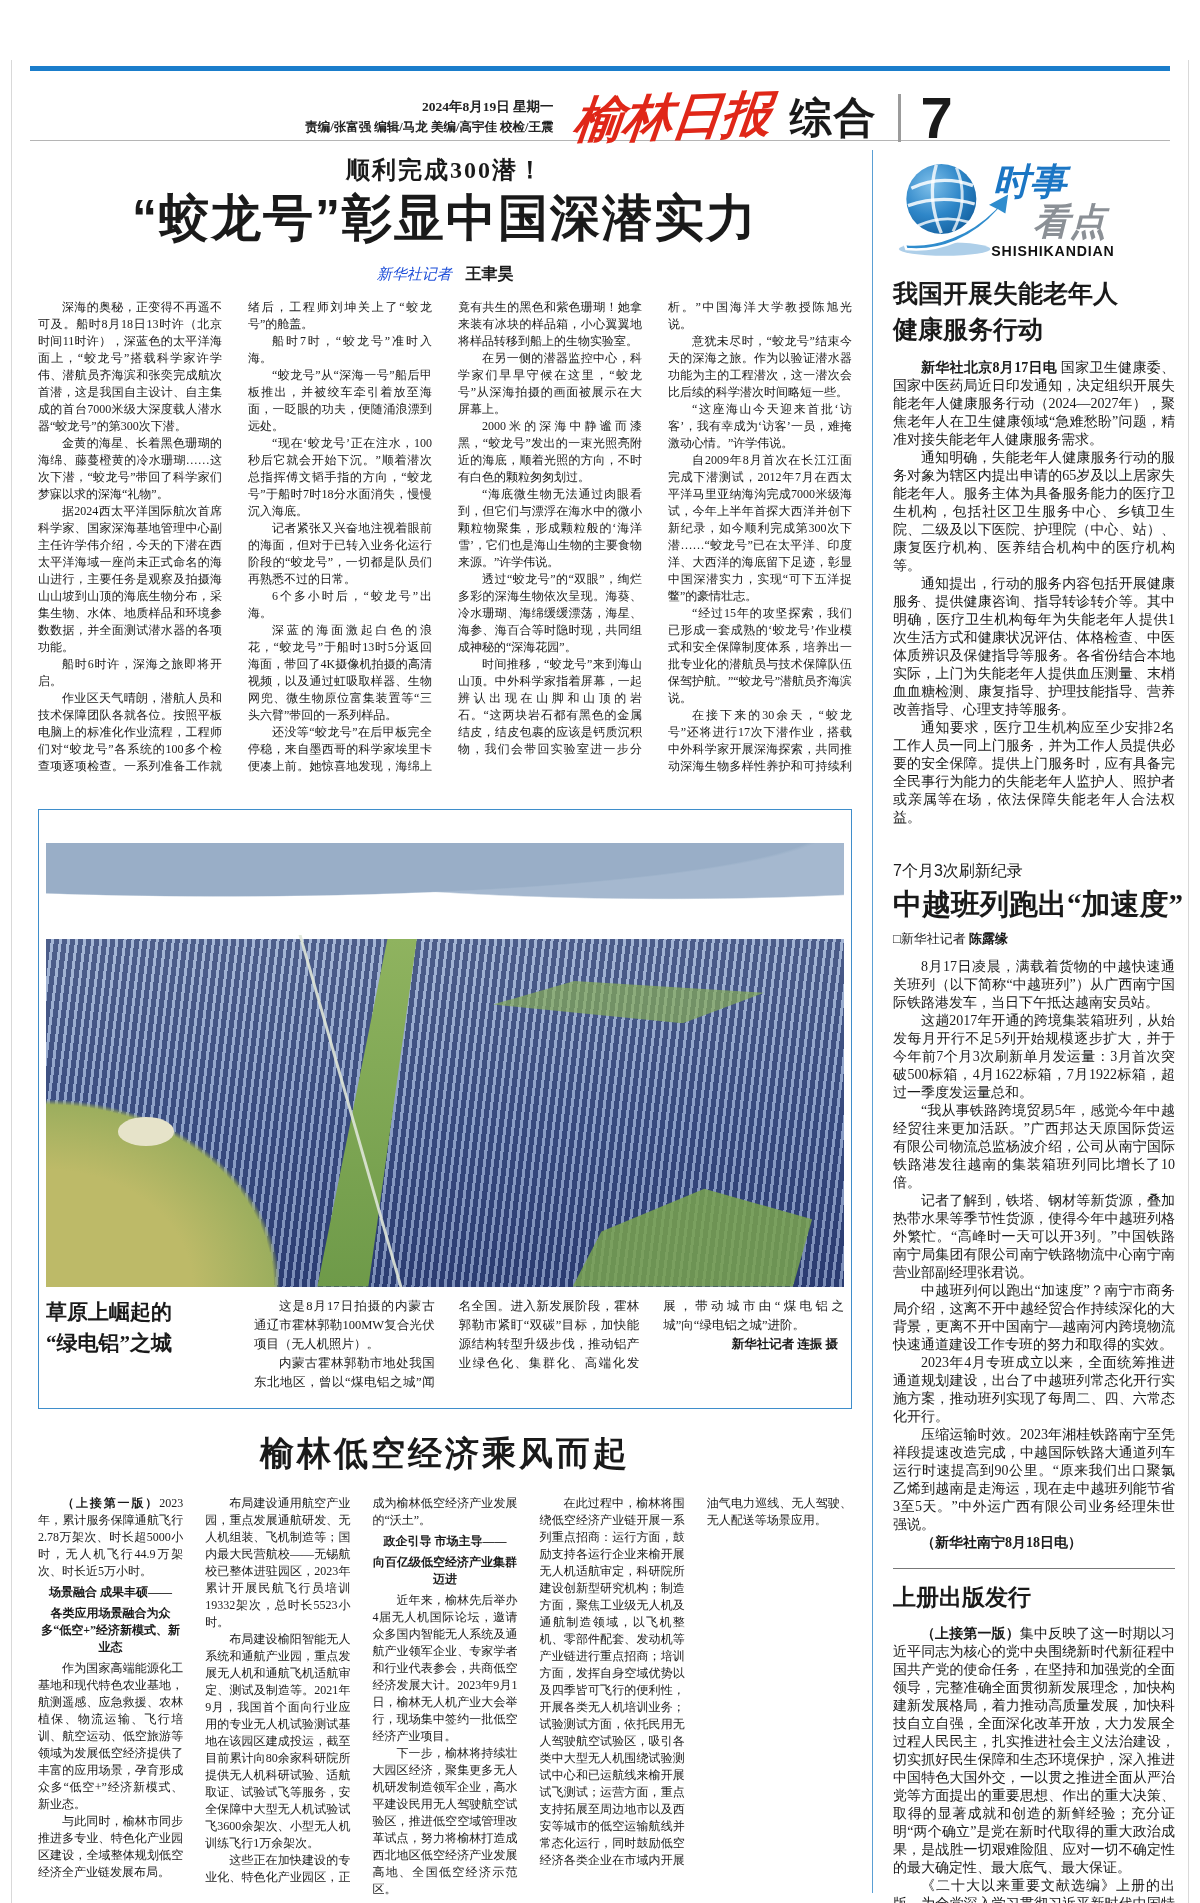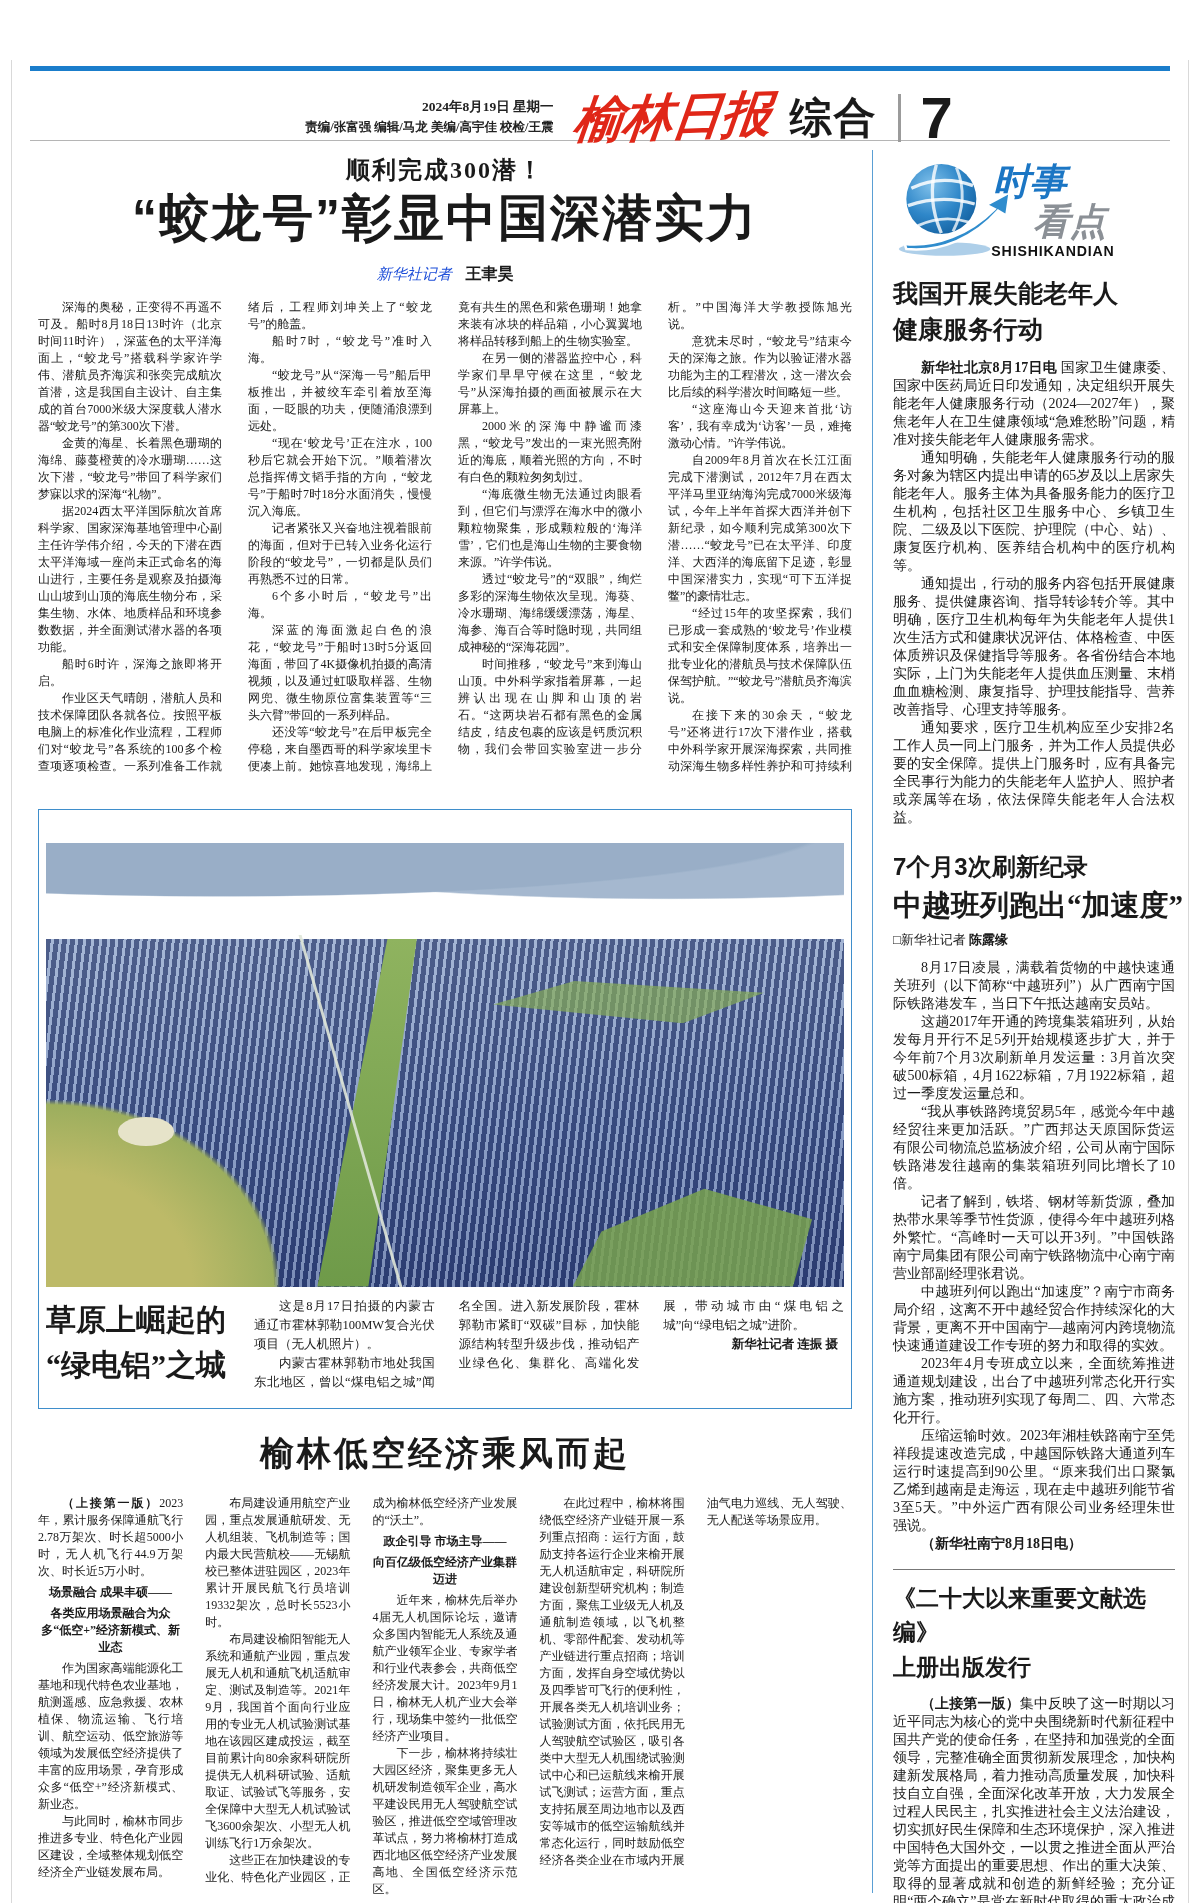--- a/index.html
+++ b/index.html
@@ -53,21 +53,21 @@
   .ph-green2{position:absolute;right:4%;bottom:0;width:30%;height:26%;background:#79a24f;
       clip-path:polygon(12% 55%,55% 20%,100% 45%,92% 100%,0 100%);opacity:.85;}
   .ph-green3{position:absolute;left:56%;top:34%;width:34%;height:10%;background:#86ab58;
       clip-path:polygon(0 60%,30% 10%,100% 35%,70% 100%);opacity:.7;}
   .ph-grass{position:absolute;left:0;bottom:0;width:34%;height:46%;background:
       radial-gradient(120% 120% at 0% 100%, #bdba68 45%, #9cae5e 70%, transparent 72%);}
   .ph-pond{position:absolute;left:9%;bottom:30%;width:7%;height:6%;background:#e6e3c9;border-radius:50%;}
   .ph-road{position:absolute;left:38%;top:118px;width:3px;bottom:0;background:#dfe6d8;transform:skewX(16deg);opacity:.9;}
 
   .caption-row{display:flex;gap:22px;margin-top:10px;min-height:104px;}
-  .cap-title{width:186px;font-size:30px;font-weight:900;line-height:1.5;white-space:nowrap;
+  .cap-title{width:186px;font-size:21px;font-weight:900;line-height:1.5;white-space:nowrap;
       font-family:"Liberation Serif","DejaVu Serif",serif;}
   .cap-text{flex:1;column-count:3;column-gap:24px;font-size:12.5px;line-height:19px;text-align:justify;}
   .cap-text p{margin:0;text-indent:2em;}
   .cap-text p.credit{text-align:right;text-indent:0;font-weight:700;padding-right:6px;}
 
   
   .bottom-headline{text-align:center;font-size:34px;font-weight:900;letter-spacing:3px;margin-top:22px;
       font-family:Liberation Serif, serif;}
   .bottom-body{margin-top:18px;height:404px;column-count:5;column-gap:22px;column-fill:auto;
       font-size:12px;line-height:17px;text-align:justify;overflow:hidden;}
@@ -77,21 +77,21 @@
 
   
   .sidebar{position:absolute;left:893px;top:150px;width:282px;}
   .logo-wrap{height:118px;margin-bottom:6px;}
   .sb-headline{font-size:25px;font-weight:900;line-height:1.45;margin-top:8px;
       font-family:"Liberation Serif","DejaVu Serif",serif;}
   .sb-body{margin-top:10px;font-size:14px;line-height:18px;text-align:justify;}
   .sb-body p{margin:0;text-indent:2em;}
   .sb-body p.date{font-weight:700;}
   .sb-body b{font-weight:800;}
-  .sb-kicker{margin-top:24px;font-size:24px;font-weight:700;
+  .sb-kicker{margin-top:34px;font-size:16px;font-weight:400;
       font-family:"Liberation Sans","DejaVu Sans",sans-serif;}
   .sb-headline2{font-size:29px;font-weight:900;line-height:1.25;margin-top:4px;
       font-family:"Liberation Serif","DejaVu Serif",serif;white-space:nowrap;}
   .sb-byline{margin-top:8px;font-size:13px;}
   .sb-byline .who{font-weight:800;}
   .sb-sep{height:1px;background:#777;margin:16px 0 12px 0;}
   .sb-headline3{font-size:23px;font-weight:900;line-height:1.5;
       font-family:"Liberation Serif","DejaVu Serif",serif;}
 </style>
 </head>
@@ -236,20 +236,19 @@
       <p>记者了解到，铁塔、钢材等新货源，叠加热带水果等季节性货源，使得今年中越班列格外繁忙。“高峰时一天可以开3列。”中国铁路南宁局集团有限公司南宁铁路物流中心南宁南营业部副经理张君说。</p>
       <p>中越班列何以跑出“加速度”？南宁市商务局介绍，这离不开中越经贸合作持续深化的大背景，更离不开中国南宁—越南河内跨境物流快速通道建设工作专班的努力和取得的实效。</p>
       <p>2023年4月专班成立以来，全面统筹推进通道规划建设，出台了中越班列常态化开行实施方案，推动班列实现了每周二、四、六常态化开行。</p>
       <p>压缩运输时效。2023年湘桂铁路南宁至凭祥段提速改造完成，中越国际铁路大通道列车运行时速提高到90公里。“原来我们出口聚氯乙烯到越南是走海运，现在走中越班列能节省3至5天。”中外运广西有限公司业务经理朱世强说。</p>
       <p class="date">（新华社南宁8月18日电）</p>
     </div>
 
   <div class="sb-sep"></div>
 
   <div class="sb-headline3">
-    <div>《二十大以来重要文献选编》</div>
     <div>上册出版发行</div>
   </div>
   <div class="sb-body">
       <p><b>（上接第一版）</b>集中反映了这一时期以习近平同志为核心的党中央围绕新时代新征程中国共产党的使命任务，在坚持和加强党的全面领导，完整准确全面贯彻新发展理念，加快构建新发展格局，着力推动高质量发展，加快科技自立自强，全面深化改革开放，大力发展全过程人民民主，扎实推进社会主义法治建设，切实抓好民生保障和生态环境保护，深入推进中国特色大国外交，一以贯之推进全面从严治党等方面提出的重要思想、作出的重大决策、取得的显著成就和创造的新鲜经验；充分证明“两个确立”是党在新时代取得的重大政治成果，是战胜一切艰难险阻、应对一切不确定性的最大确定性、最大底气、最大保证。</p>
       <p>《二十大以来重要文献选编》上册的出版，为全党深入学习贯彻习近平新时代中国特色社会主义思想和党中央大政方针提供了重要教材，对于全党深刻领悟“两个确立”的决定性意义，增强“四个意识”、坚定“四个自信”、做到“两个维护”，深入学习贯彻党的二十届三中全会精神，进一步全面深化改革，谱写新时代中国特色社会主义更加绚丽的华章，具有重要意义。</p>
     </div>
 </div>
 
 </body></html>

